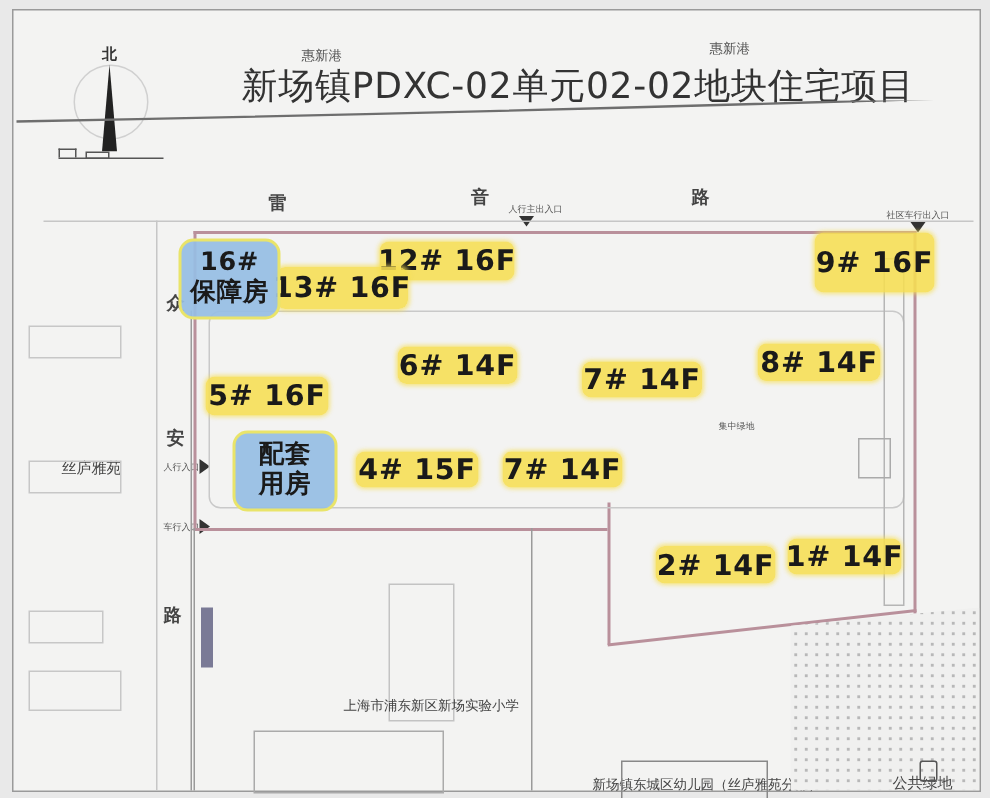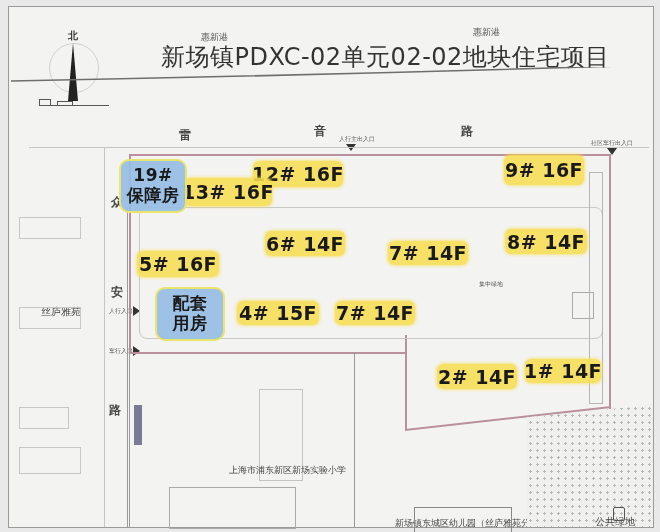--- a/index.html
+++ b/index.html
@@ -128,29 +128,29 @@
 
   <span class="place-label" style="left:32px; top:266px;">丝庐雅苑</span>
   <div class="outline" style="left:10px; top:210px; width:60px; height:20px; border-color:#c7c7c7;"></div>
   <div class="outline" style="left:10px; top:300px; width:60px; height:20px; border-color:#c7c7c7;"></div>
   <div class="outline" style="left:10px; top:400px; width:48px; height:20px; border-color:#c7c7c7;"></div>
   <div class="outline" style="left:10px; top:440px; width:60px; height:25px; border-color:#c7c7c7;"></div>
 
   <div class="bld yellow" style="left:244px; top:154px; width:90px; height:26px;">
       <span>12# 16F</span>
     </div>
-  <div class="bld yellow" style="left:495px; top:148px; width:80px; height:30px;">
+  <div class="bld yellow" style="left:534px; top:148px; width:80px; height:40px;">
       <span>9# 16F</span>
     </div>
   <div class="bld yellow" style="left:175px; top:171px; width:88px; height:28px;">
       <span>13# 16F</span>
     </div>
 
   <div class="bld blue" style="left:110px; top:152px; width:64px; height:50px;">
-    <span>19#</span>
+    <span>16#</span>
     <span>保障房</span>
   </div>
 
   <div class="bld yellow" style="left:256px; top:224px; width:80px; height:25px;">
       <span>6# 14F</span>
     </div>
   <div class="bld yellow" style="left:379px; top:234px; width:80px; height:24px;">
       <span>7# 14F</span>
     </div>
   <div class="bld yellow" style="left:496px; top:222px; width:82px; height:25px;justify-content:center;">

